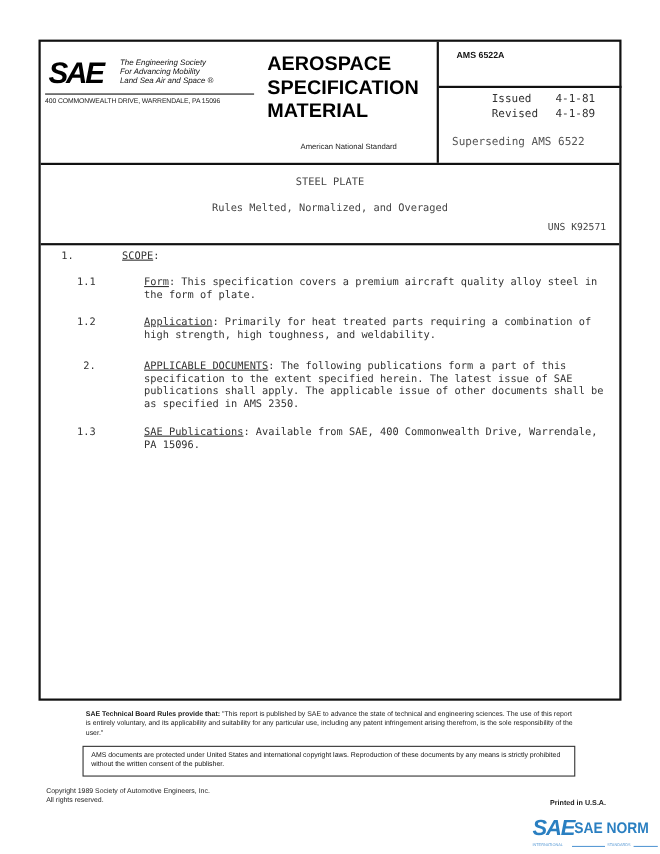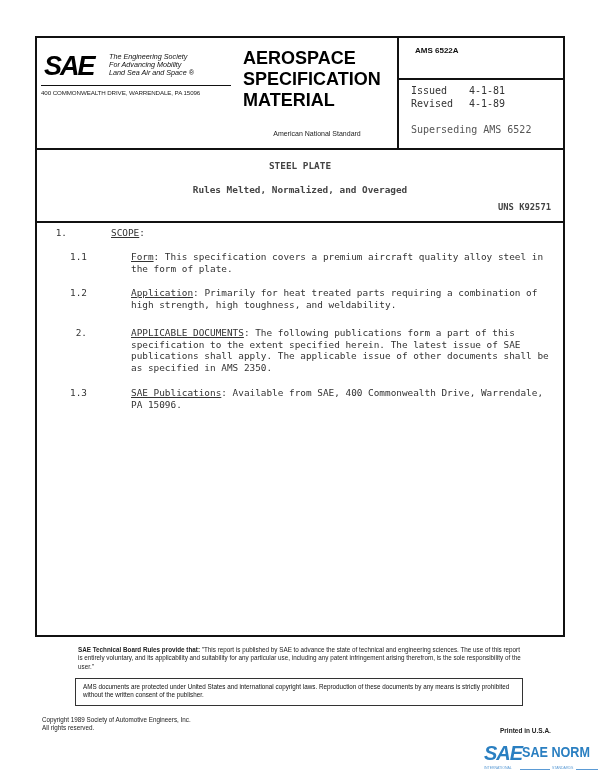--- a/index.html
+++ b/index.html
@@ -11,23 +11,23 @@
     .society { position: absolute; left: 72px; top: 15px; font-family: "Liberation Sans", sans-serif; font-style: italic; font-size: 7.2px; line-height: 8px; color: #111; }
     .hdr-rule { position: absolute; left: 4px; top: 47px; width: 190px; height: 1px; background: #111; }
     .address { position: absolute; left: 4px; top: 51px; font-family: "Liberation Sans", sans-serif; font-size: 6.2px; letter-spacing: -0.1px; color: #222; }
     .hdr-mid { position: absolute; left: 200px; top: 0; width: 160px; height: 80px; }
     .ams-title { position: absolute; left: 6px; top: 10px; font-family: "Liberation Sans", sans-serif; font-weight: bold; font-size: 18px; line-height: 21px; color: #000; }
     .ans { position: absolute; left: 0; width: 160px; top: 92px; text-align: center; font-family: "Liberation Sans", sans-serif; font-size: 7px; color: #222; }
     .hdr-right { position: absolute; left: 360px; top: 0; width: 166px; height: 110px; border-left: 2px solid #111; }
     .ams-no-box { position: absolute; left: 0; top: 0; width: 166px; height: 40px; border-bottom: 2px solid #111; }
     .ams-no { position: absolute; left: 16px; top: 8px; font-family: "Liberation Sans", sans-serif; font-weight: bold; font-size: 8px; }
     .dates { position: absolute; left: 12px; top: 46px; font-family: "DejaVu Sans Mono", monospace; font-size: 10px; line-height: 13px; color: #333; }
-    .dates .row span:first-child { display: inline-block; width: 58px; }
+    .dates .row span:first-child { display: inline-block; width: 58px; margin-left: 36px; }
     .supers { position: absolute; left: 12px; top: 86px; font-family: "DejaVu Sans Mono", monospace; font-size: 10px; color: #555; }
-    .title-block { position: absolute; left: 0; top: 112px; width: 526px; height: 71px; border-bottom: 2px solid #111; font-weight: bold; }
+    .title-block { position: absolute; left: 0; top: 112px; width: 526px; height: 71px; border-bottom: 2px solid #111; }
     .tline { position: absolute; left: 0; width: 526px; text-align: center; font-family: "DejaVu Sans Mono", monospace; font-size: 9.4px; color: #444; }
     .uns { position: absolute; right: 12px; top: 52px; font-family: "DejaVu Sans Mono", monospace; font-size: 8.8px; color: #444; }
     .body-text { position: absolute; left: 0; top: 185px; width: 526px; font-family: "DejaVu Sans Mono", monospace; font-size: 9.4px; line-height: 11.6px; color: #333; }
     .para { position: absolute; left: 0; width: 526px; }
     .num { position: absolute; left: 0; width: 50px; text-align: right; }
     .ptxt { position: absolute; left: 60px; width: 460px; white-space: pre; margin-left: 34px; }
     .u { text-decoration: underline; }
     .board { position: absolute; left: 78px; top: 646px; width: 448px; font-family: "Liberation Sans", sans-serif; font-size: 6.3px; line-height: 8.3px; color: #222; }
     .board b { font-weight: bold; }
     .copy-box { position: absolute; left: 75px; top: 678px; width: 448px; height: 28px; border: 1px solid #333; font-family: "Liberation Sans", sans-serif; font-size: 6.3px; line-height: 8.3px; color: #111; padding: 4px 7px; box-sizing: border-box; }

